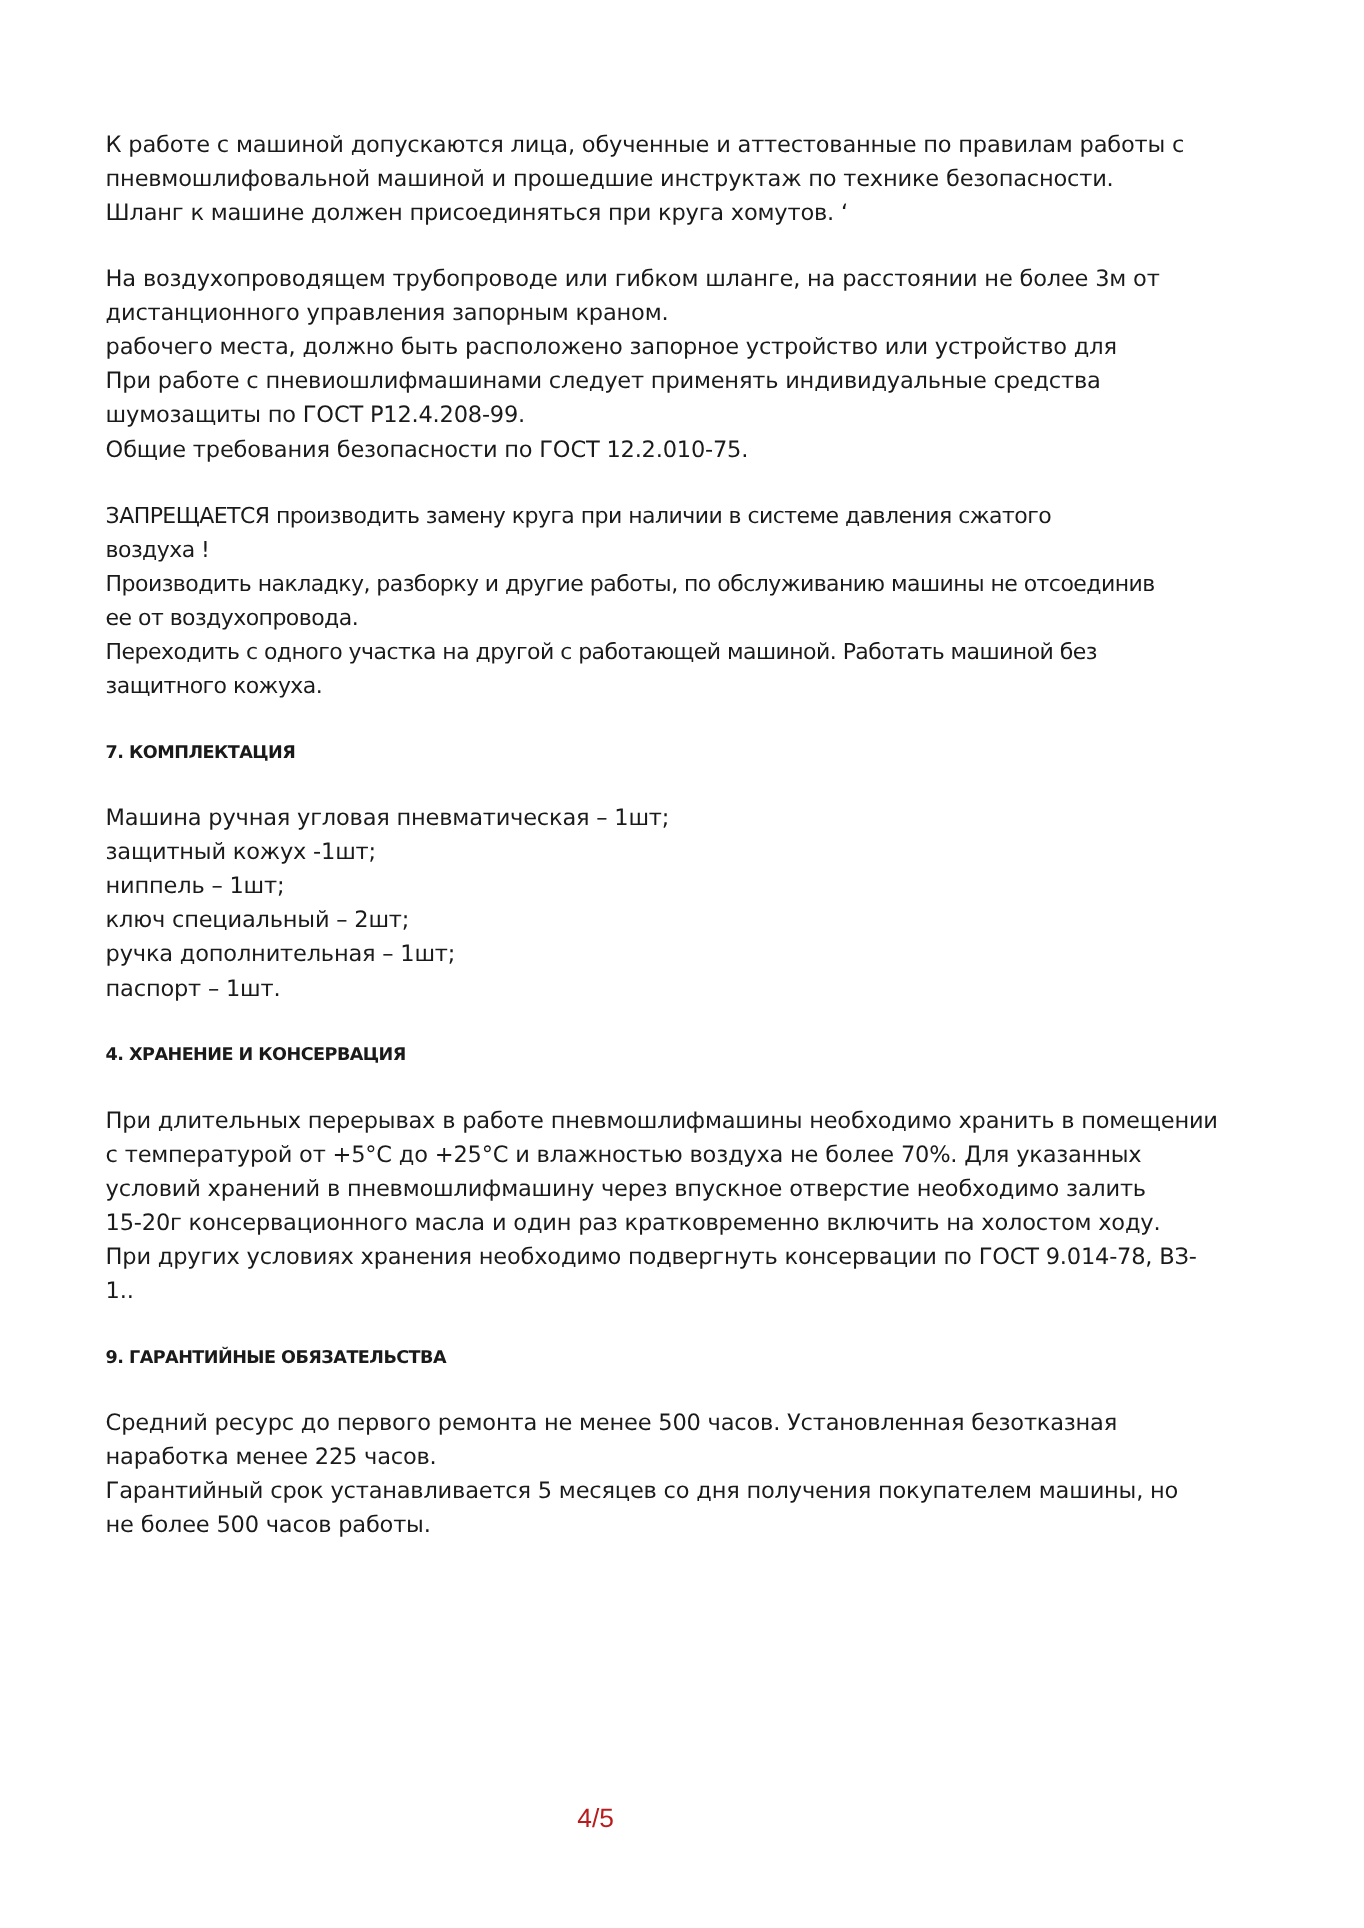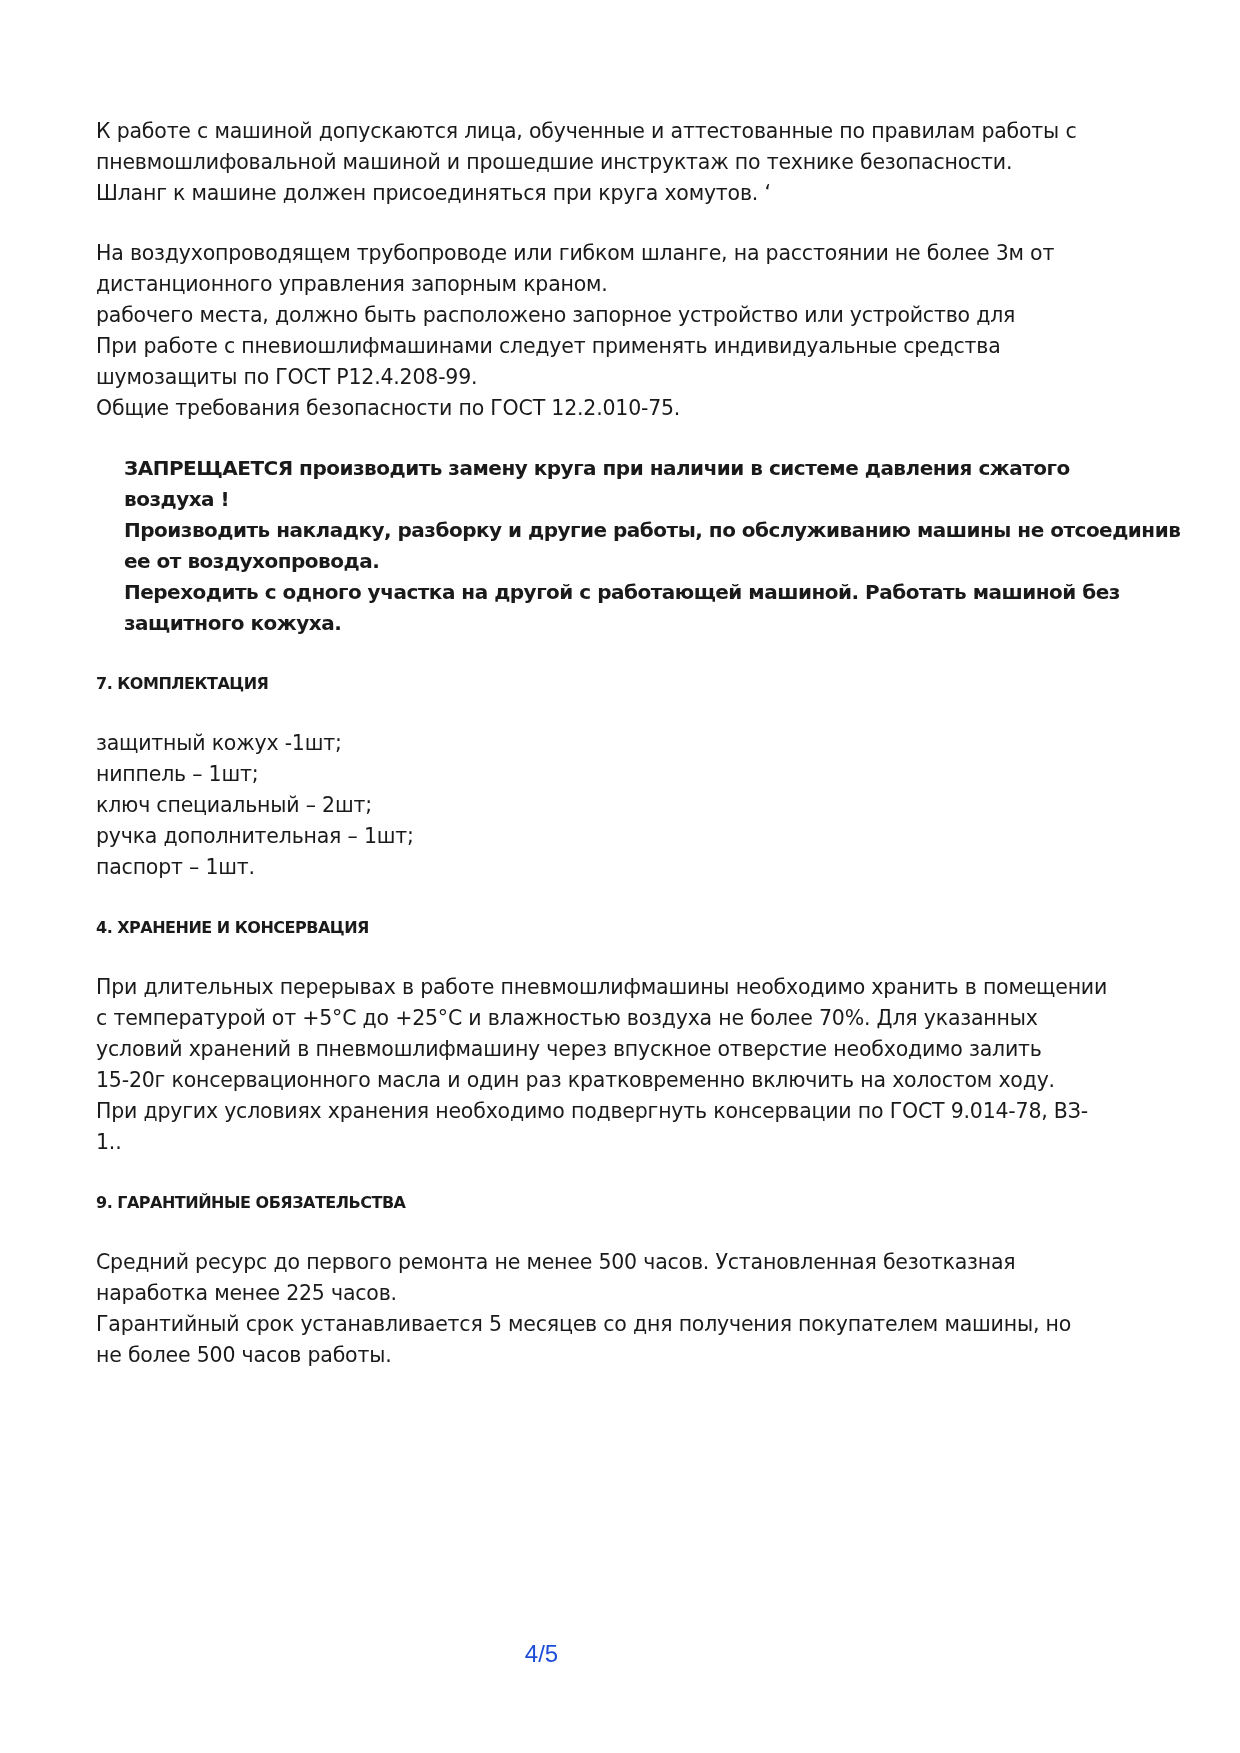--- a/index.html
+++ b/index.html
@@ -28,40 +28,39 @@
       margin: 0;
     }
     .line {
       display: block;
       white-space: nowrap;
     }
     .gap {
       height: 29px;
     }
     .bold {
-      font-weight: bold;
+      font-weight: normal;
       font-size: 20px;
       letter-spacing: -0.5px;
-      margin-left: 28px;
     }
     .heading {
       font-weight: bold;
       font-size: 16px;
       letter-spacing: -0.5px;
       margin: 0;
     }
     .page-number {
       position: absolute;
       left: 0;
       width: 1083px;
       top: 1640px;
       text-align: center;
       font-family: "Liberation Sans", sans-serif;
       font-size: 24px;
-      color: #1d4ed8;
+      color: #b91c1c;
     }
   </style>
 </head>
 <body>
 
 <div class="page">
 
   <p class="para">
     <span class="line">К работе с машиной допускаются лица, обученные и аттестованные по правилам работы с</span>
     <span class="line">пневмошлифовальной машиной и прошедшие инструктаж по технике безопасности.</span>
@@ -90,20 +89,21 @@
     <span class="line">защитного кожуха.</span>
   </p>
 
   <div class="gap"></div>
 
   <h2 class="heading">7. КОМПЛЕКТАЦИЯ</h2>
 
   <div class="gap"></div>
 
   <p class="para">
+    <span class="line">Машина ручная угловая пневматическая – 1шт;</span>
     <span class="line">защитный кожух -1шт;</span>
     <span class="line">ниппель – 1шт;</span>
     <span class="line">ключ специальный – 2шт;</span>
     <span class="line">ручка дополнительная – 1шт;</span>
     <span class="line">паспорт – 1шт.</span>
   </p>
 
   <div class="gap"></div>
 
   <h2 class="heading">4. ХРАНЕНИЕ И КОНСЕРВАЦИЯ</h2>

